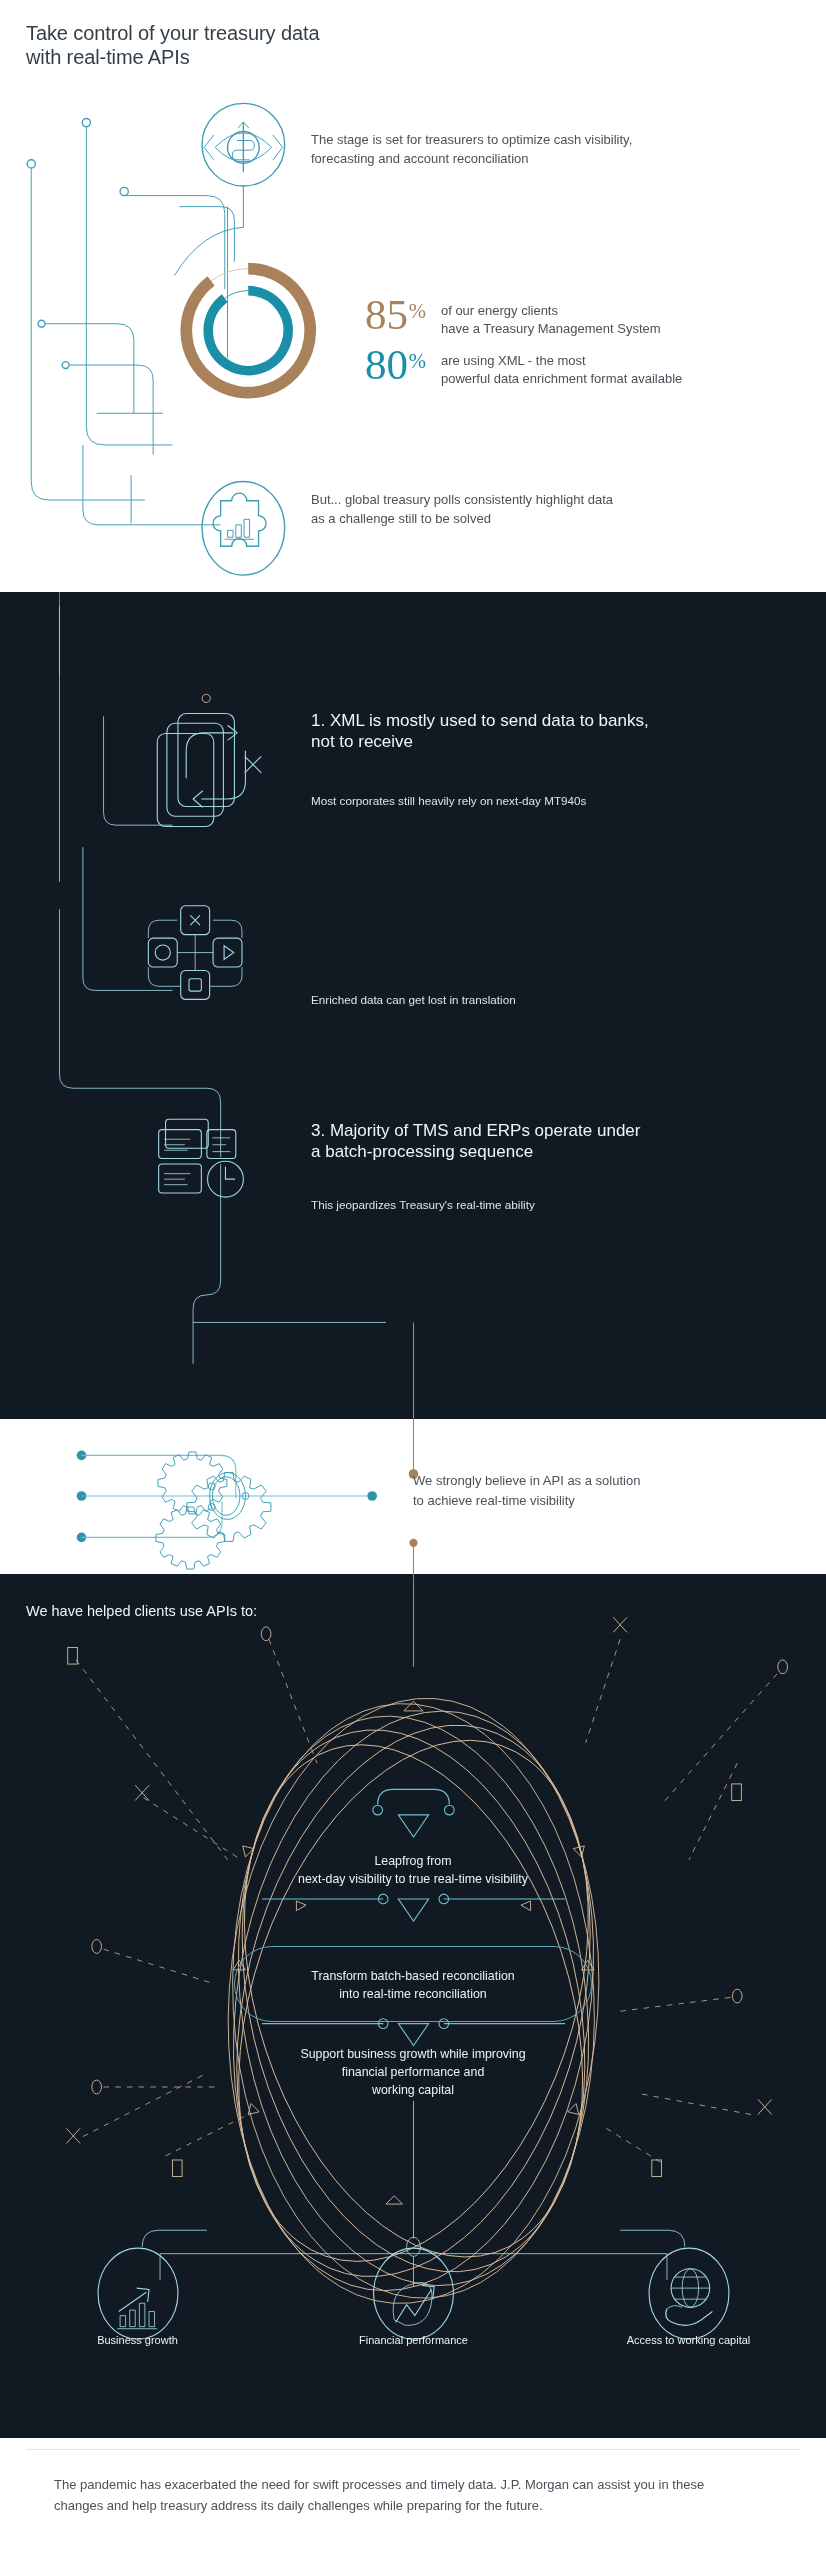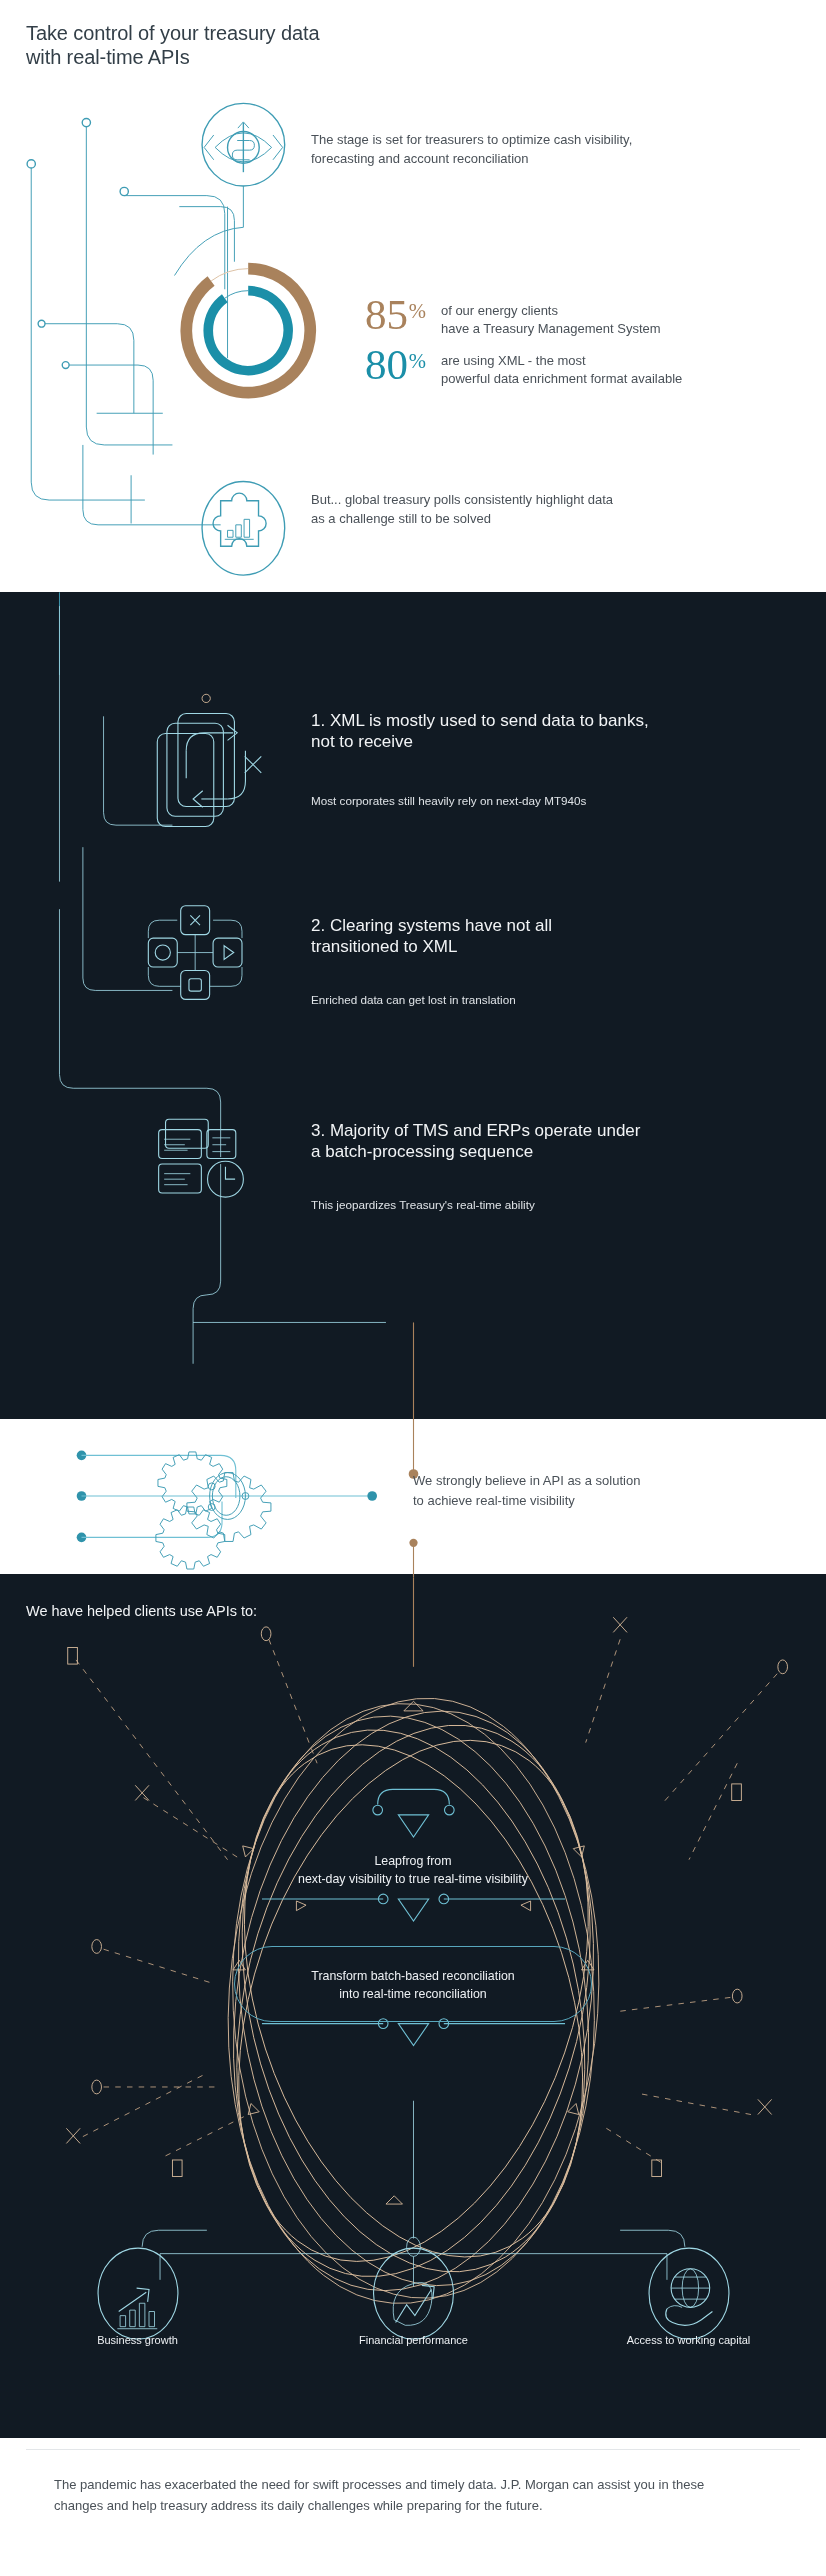--- a/index.html
+++ b/index.html
@@ -463,37 +463,38 @@
   <div class="stat-row" id="stat-2">
     <span class="stat-num c-teal">80</span>
     <span class="stat-pct c-teal">%</span>
     <span class="stat-copy">are using XML - the most
 powerful data enrichment format available</span>
   </div>
 
   <h2 class="dk-head" id="dk1-head">1. XML is mostly used to send data to banks,
 not to receive</h2>
   <p class="dk-sub" id="dk1-sub">Most corporates still heavily rely on next-day MT940s</p>
-  <h2 class="dk-head" id="dk2-head">2. Clearing systems have not all
-transitioned to XML</h2>
   <p class="dk-sub" id="dk2-sub">Enriched data can get lost in translation</p>
   <h2 class="dk-head" id="dk3-head">3. Majority of TMS and ERPs operate under
 a batch-processing sequence</h2>
   <p class="dk-sub" id="dk3-sub">This jeopardizes Treasury's real-time ability</p>
 
   <p id="api-text">We strongly believe in API as a solution
 to achieve real-time visibility</p>
 
   <h2 id="helped-title">We have helped clients use APIs to:</h2>
 
   <div id="pill-2"></div>
   <p class="ring-label" id="ring-label-1">Leapfrog from
 next-day visibility to true real-time visibility</p>
   <p class="ring-label" id="ring-label-2">Transform batch-based reconciliation
 into real-time reconciliation</p>
+  <p class="ring-label" id="ring-label-3">Support business growth while improving
+financial performance and
+working capital</p>
 
   <p class="pill-label" id="pl-1">Business growth</p>
   <p class="pill-label" id="pl-2">Financial performance</p>
   <p class="pill-label" id="pl-3">Access to working capital</p>
 
   <div id="footer-rule"></div>
   <p id="footer-text">The pandemic has exacerbated the need for swift processes and timely data. J.P. Morgan can assist you in these changes and help treasury address its daily challenges while preparing for the future.</p>
 
 </div>
 

